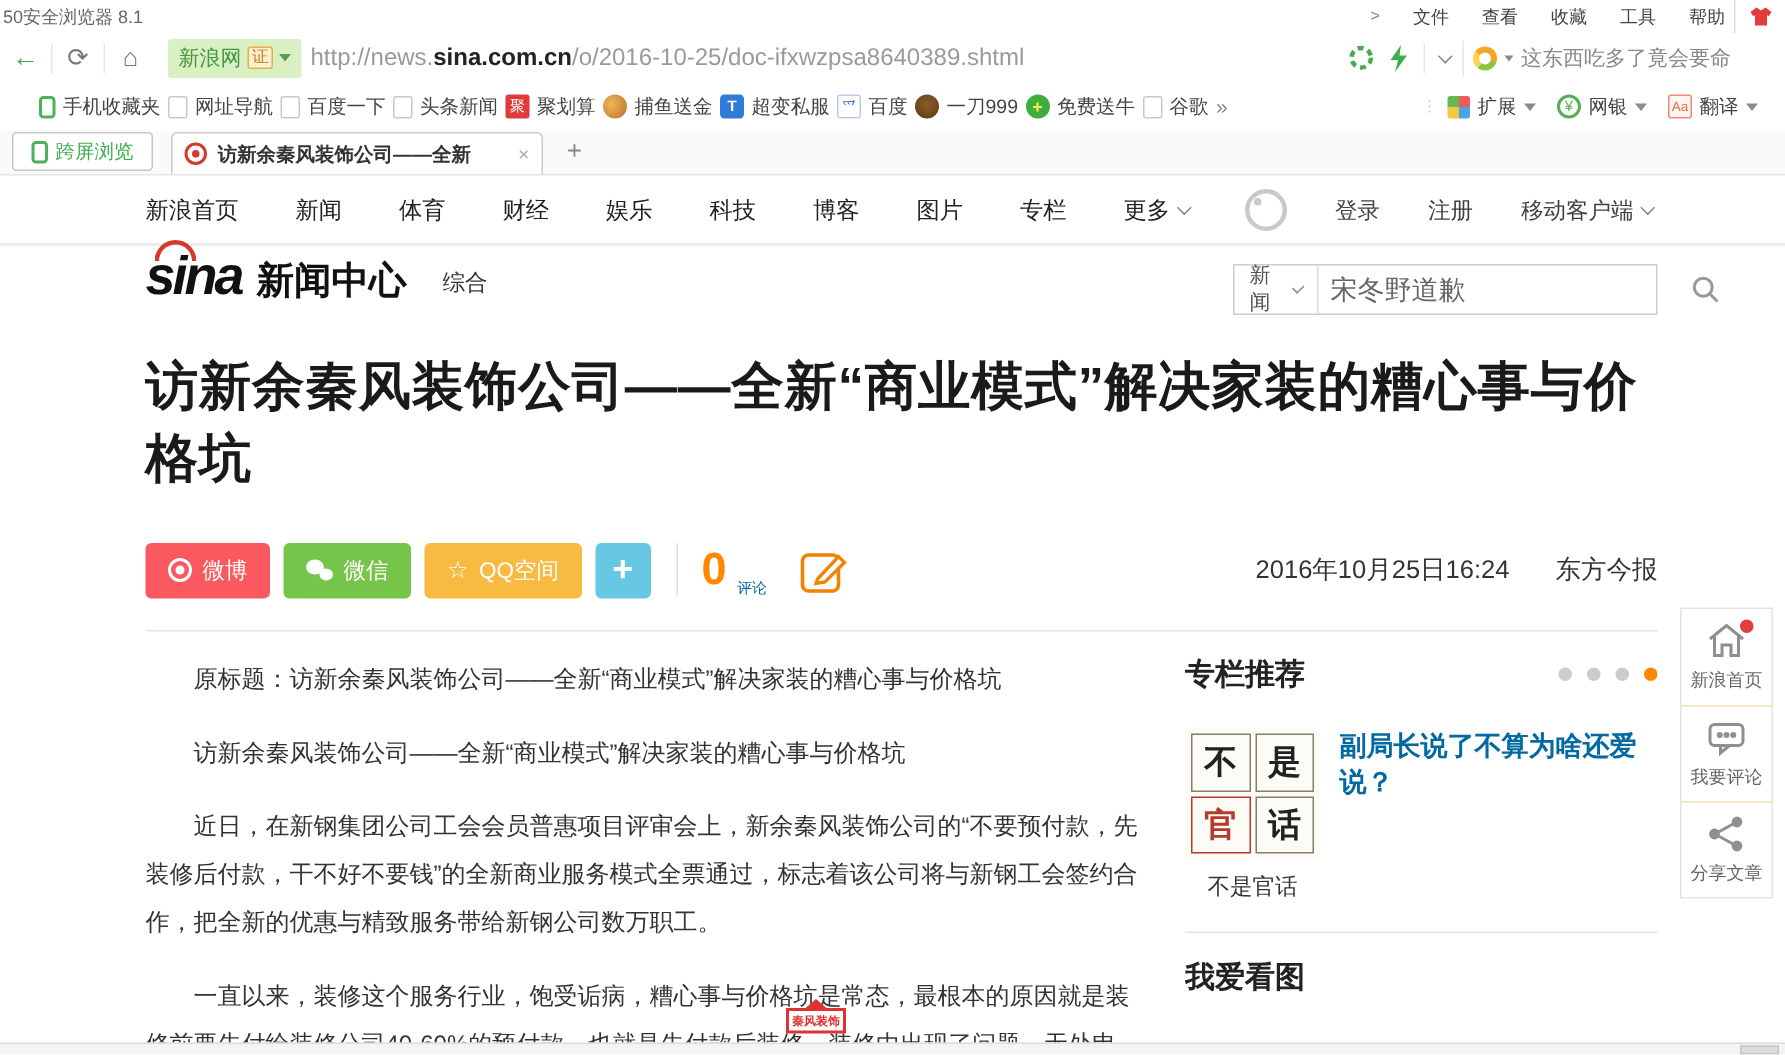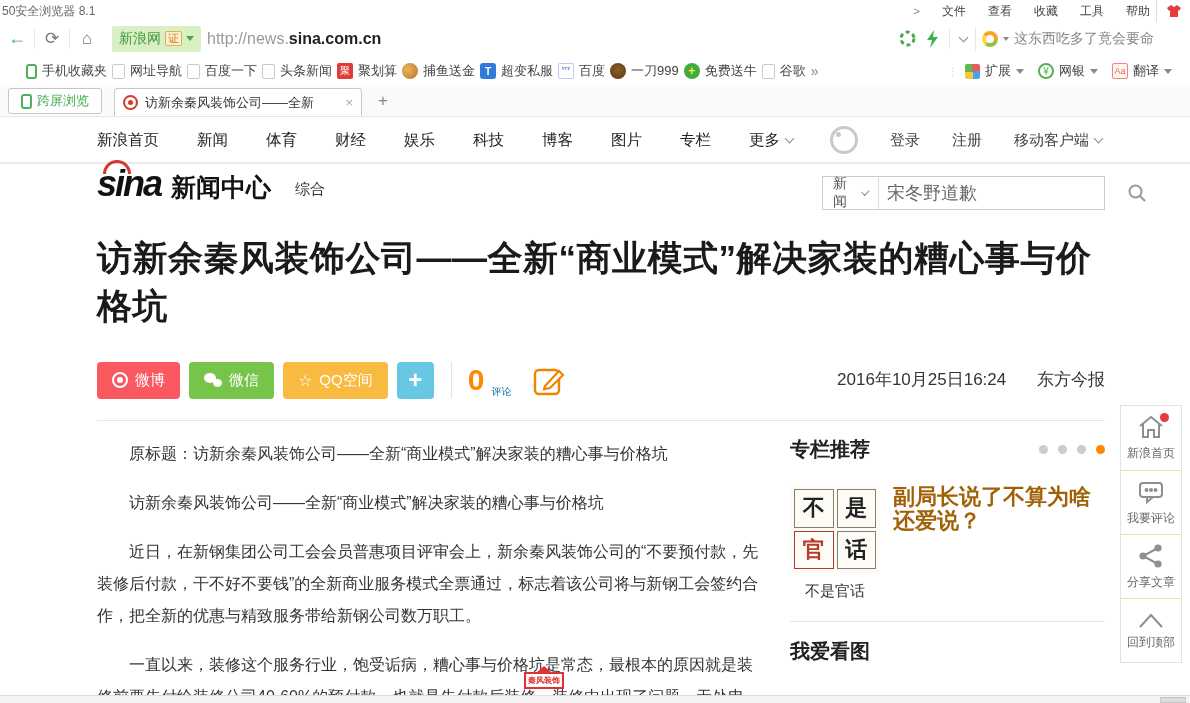--- a/index.html
+++ b/index.html
@@ -72,21 +72,21 @@
   
   .tabbar { position:absolute; top:87px; left:0; right:0; height:30px;
     display:flex; align-items:flex-end; padding:0 6px; background:#fafafa;
     border-bottom:1px solid #e5e5e5; }
   .cross-btn { display:flex; align-items:center; gap:5px; border:1px solid #c6c6c6;
     background:#fff; color:#3fae4e; font-size:13px; height:26px; padding:0 12px;
     border-radius:3px; margin:0 12px 2px 2px; }
   .tab { display:flex; align-items:center; gap:7px; width:248px; height:28px;
     background:#fff; border:1px solid #c9c9c9; border-bottom:none;
     border-radius:4px 4px 0 0; padding:0 8px; font-size:13px; color:#333; }
-  .tab-title { flex:1; overflow:hidden; white-space:nowrap; }
+  .tab-title { flex:1; overflow:hidden; white-space:nowrap;font-weight:bold; }
   .tab-close { color:#aaa; font-size:13px; }
   .newtab-btn { width:26px; height:24px; display:flex; align-items:center; justify-content:center;
     color:#888; font-size:17px; margin:0 0 3px 8px; }
   .sina-eye { width:15px; height:15px; border-radius:50%; border:2px solid #d33a2c; position:relative; }
   .sina-eye::after { content:""; position:absolute; left:3px; top:3px; width:5px; height:5px;
     background:#d33a2c; border-radius:50%; }
   .sina-eye.gray { border-color:#c9c9c9; }
   .sina-eye.gray::after { background:#c9c9c9; }
 
   
@@ -166,21 +166,21 @@
   .dot.active { background:#ff8800; }
   .rec-item { display:flex; gap:13px; margin-top:22px; }
   .calli-img { width:90px; }
   .calli-grid { width:90px; height:88px; background:#fdfbf6; display:grid;
     grid-template-columns:1fr 1fr; gap:3px; padding:4px; }
   .calli-grid span { border:1px solid #8a7b6a; display:flex; align-items:center; justify-content:center;
     font-size:22px; font-weight:bold; color:#222; font-family:"Liberation Serif","DejaVu Serif",serif; }
   .calli-grid span.red { color:#b43a2a; border-color:#b43a2a; }
   .calli-cap { text-align:center; font-size:15px; color:#333; margin-top:9px; }
   .rec-text { width:212px; }
-  .rec-title { font-size:22px; font-weight:bold; color:#a16207; line-height:24px; margin-bottom:8px; }
+  .rec-title { font-size:18px; font-weight:bold; color:#0369a1; line-height:24px; margin-bottom:8px; }
   .rec-excerpt { font-size:15px; color:#555; line-height:29px; }
   .sb-rule { border-top:1px solid #e5e5e5; margin:20px 0 16px; }
   .gal-title { font-size:20px; font-weight:bold; color:#222; margin-bottom:14px; }
 
   
   .sidetools { position:absolute; top:405px; left:1120px; width:62px;
     border:1px solid #e3e3e3; background:#fff; }
   .st-cell { height:64px; display:flex; flex-direction:column; align-items:center;
     justify-content:center; gap:5px; border-top:1px solid #f3ddb2; position:relative; }
   .st-cell:first-child { border-top:none; }
@@ -224,20 +224,21 @@
   <div class="vsep"></div>
   <div class="nav-btn">⌂</div>
   <div class="site-badge">
     <span>新浪网</span>
     <span class="cert-box">证</span>
     <span class="caret-down caret-green"></span>
   </div>
   <div class="url-area">
     <span>http://news.</span>
       <span class="url-domain">sina.com.cn</span>
+      <span>/o/2016-10-25/doc-ifxwzpsa8640389.shtml</span>
   </div>
   <div class="addr-icons">
     <svg width="17" height="17" viewBox="0 0 17 17">
       <circle cx="8.5" cy="8.5" r="6.5" fill="none" stroke="#4aa94f" stroke-width="3" stroke-dasharray="4 3"></circle>
     </svg>
     <svg width="13" height="18" viewBox="0 0 13 18">
       <path d="M8 0 L1 10 L6 10 L4 18 L12 7 L7 7 Z" fill="#3fae4e"></path>
     </svg>
     <div class="vsep"></div>
     <span class="chev"></span>
@@ -471,23 +472,17 @@
   <div class="st-cell">
     <svg width="28" height="26" viewBox="0 0 28 26" class="st-ico">
       <circle cx="21" cy="5" r="2.6" fill="#8f8f8f"></circle>
         <circle cx="6" cy="13" r="2.6" fill="#8f8f8f"></circle>
         <circle cx="21" cy="21" r="2.6" fill="#8f8f8f"></circle>
       <line x1="8" y1="12" x2="19" y2="6"></line>
         <line x1="8" y1="14" x2="19" y2="20"></line>
     </svg>
     <span class="st-label">分享文章</span>
   </div>
-  <div class="st-cell">
-    <svg width="30" height="18" viewBox="0 0 30 18" class="st-ico">
-      <path d="M4 16 L15 4 L26 16"></path>
-    </svg>
-    <span class="st-label">回到顶部</span>
-  </div>
 </div>
 
 <div class="bottomstrip">
   <div class="corner"></div>
 </div>
 
 </body></html>

